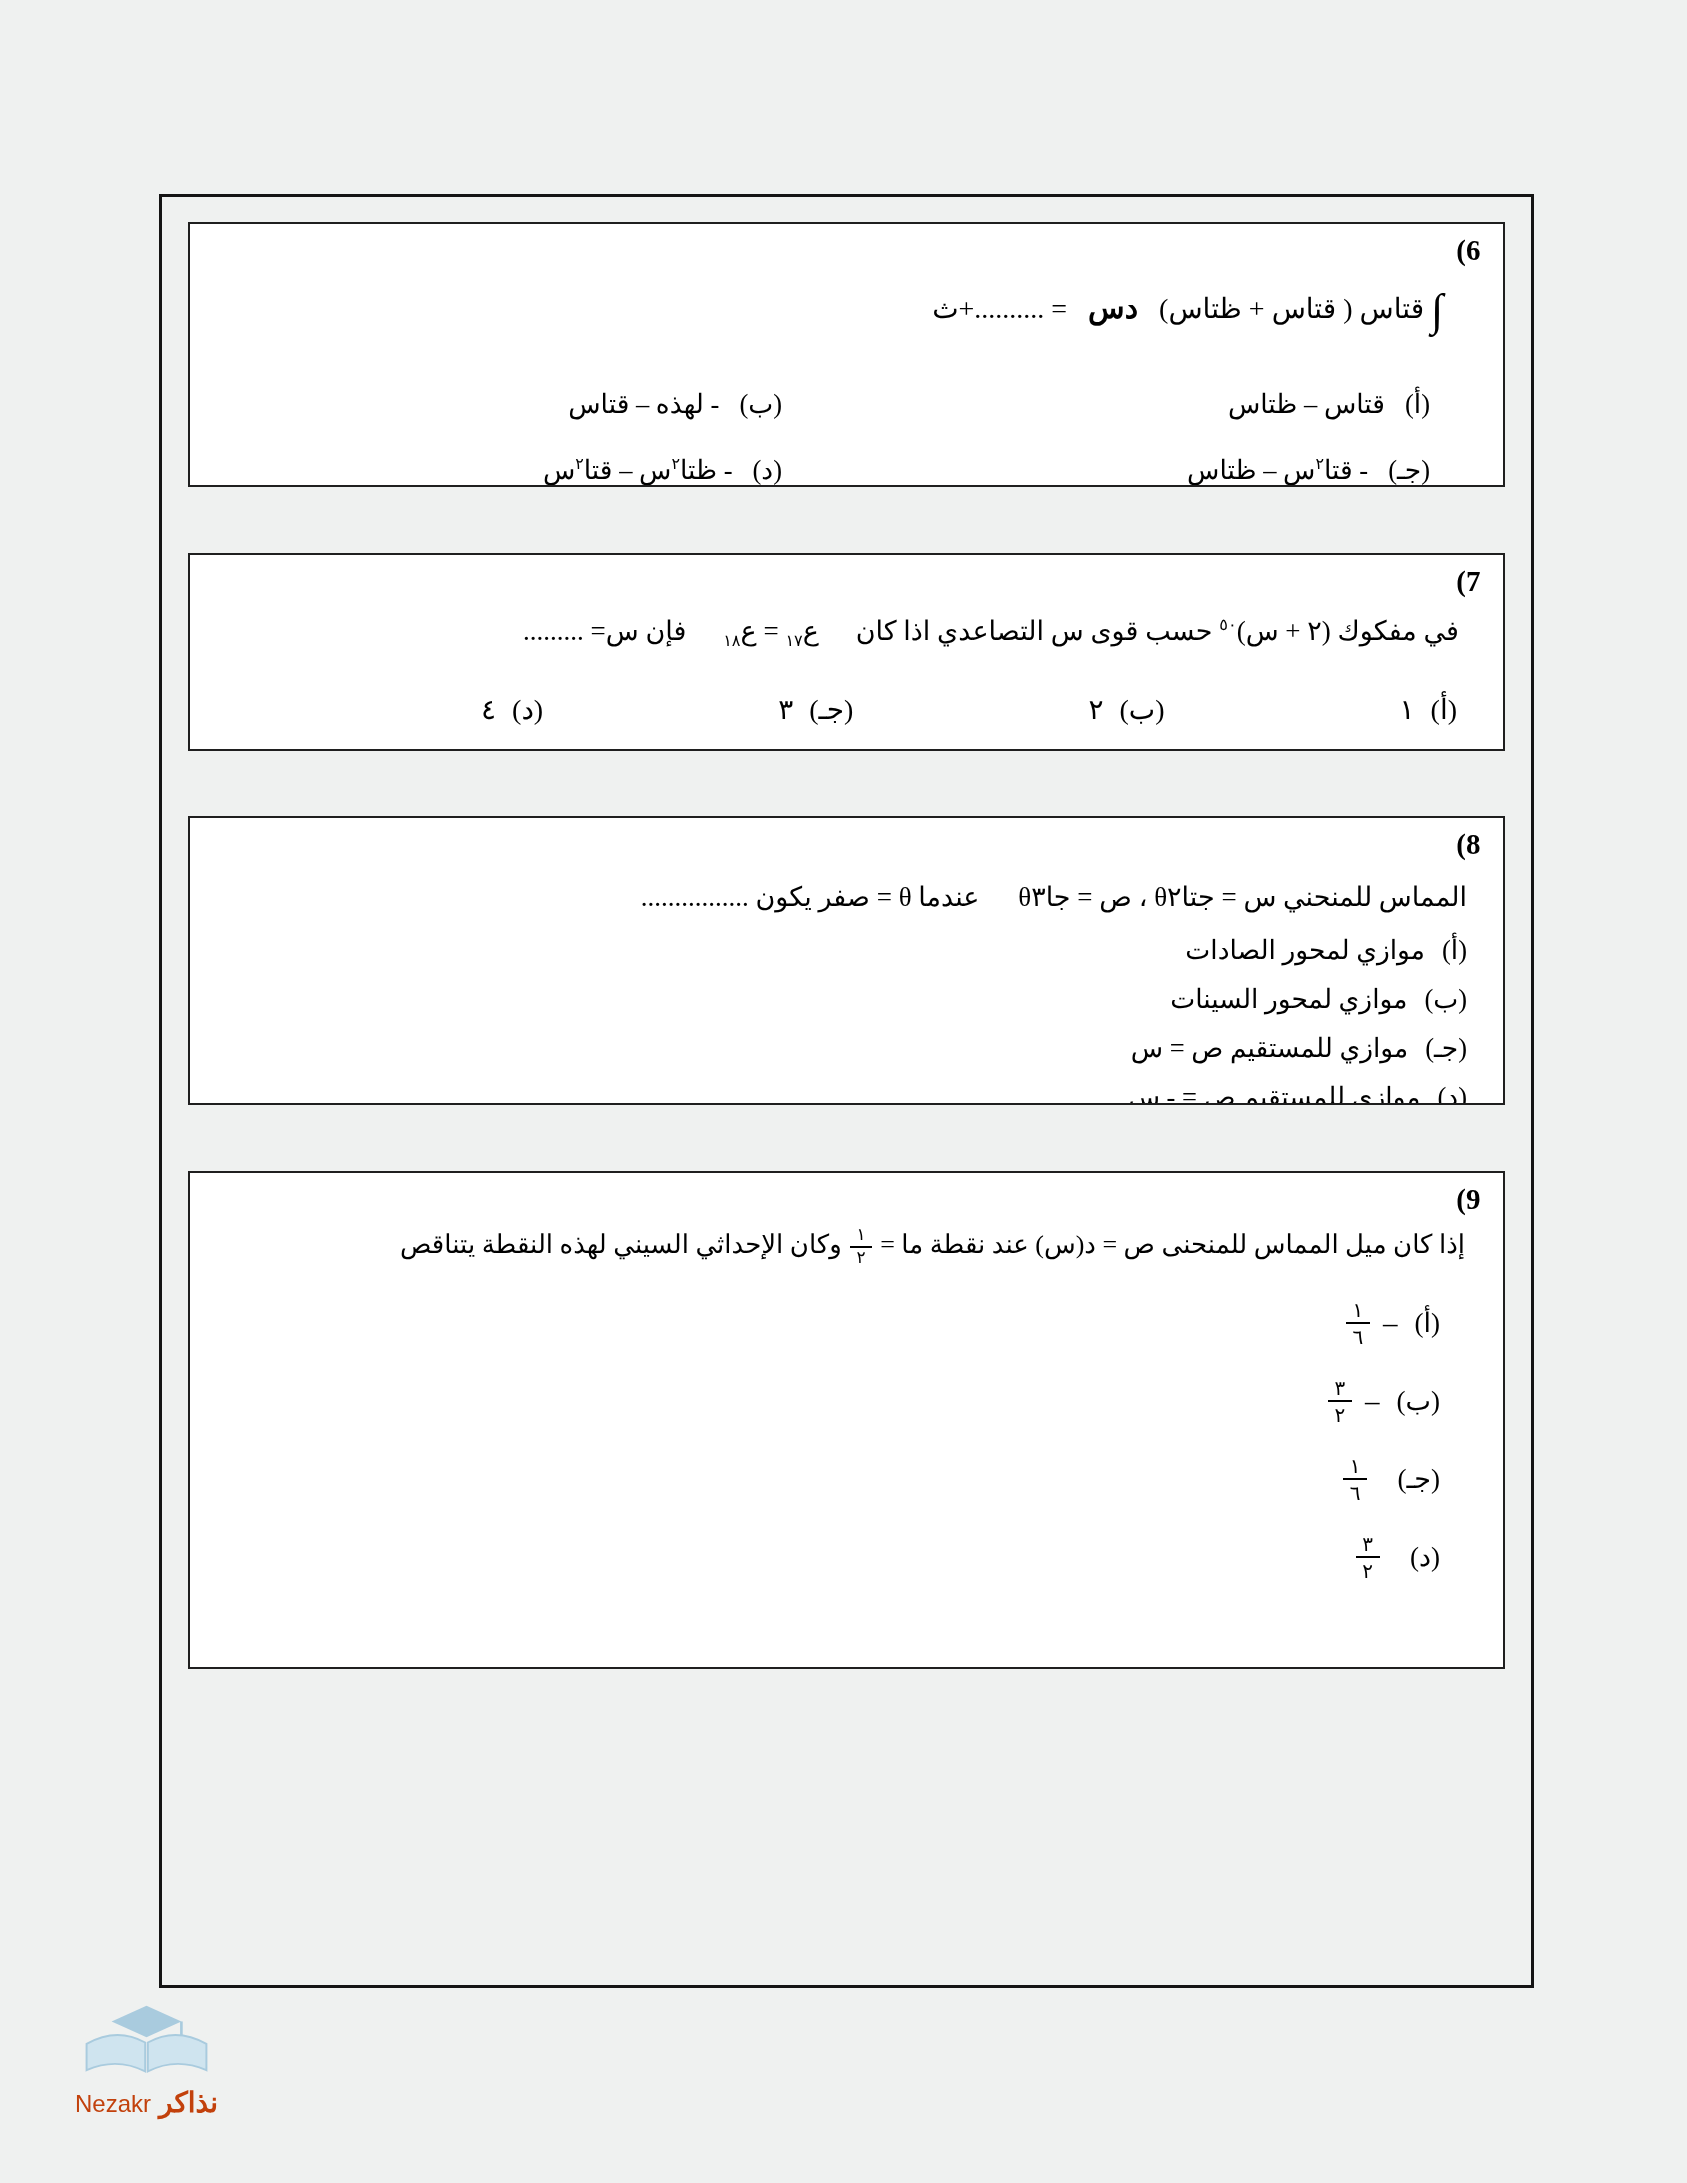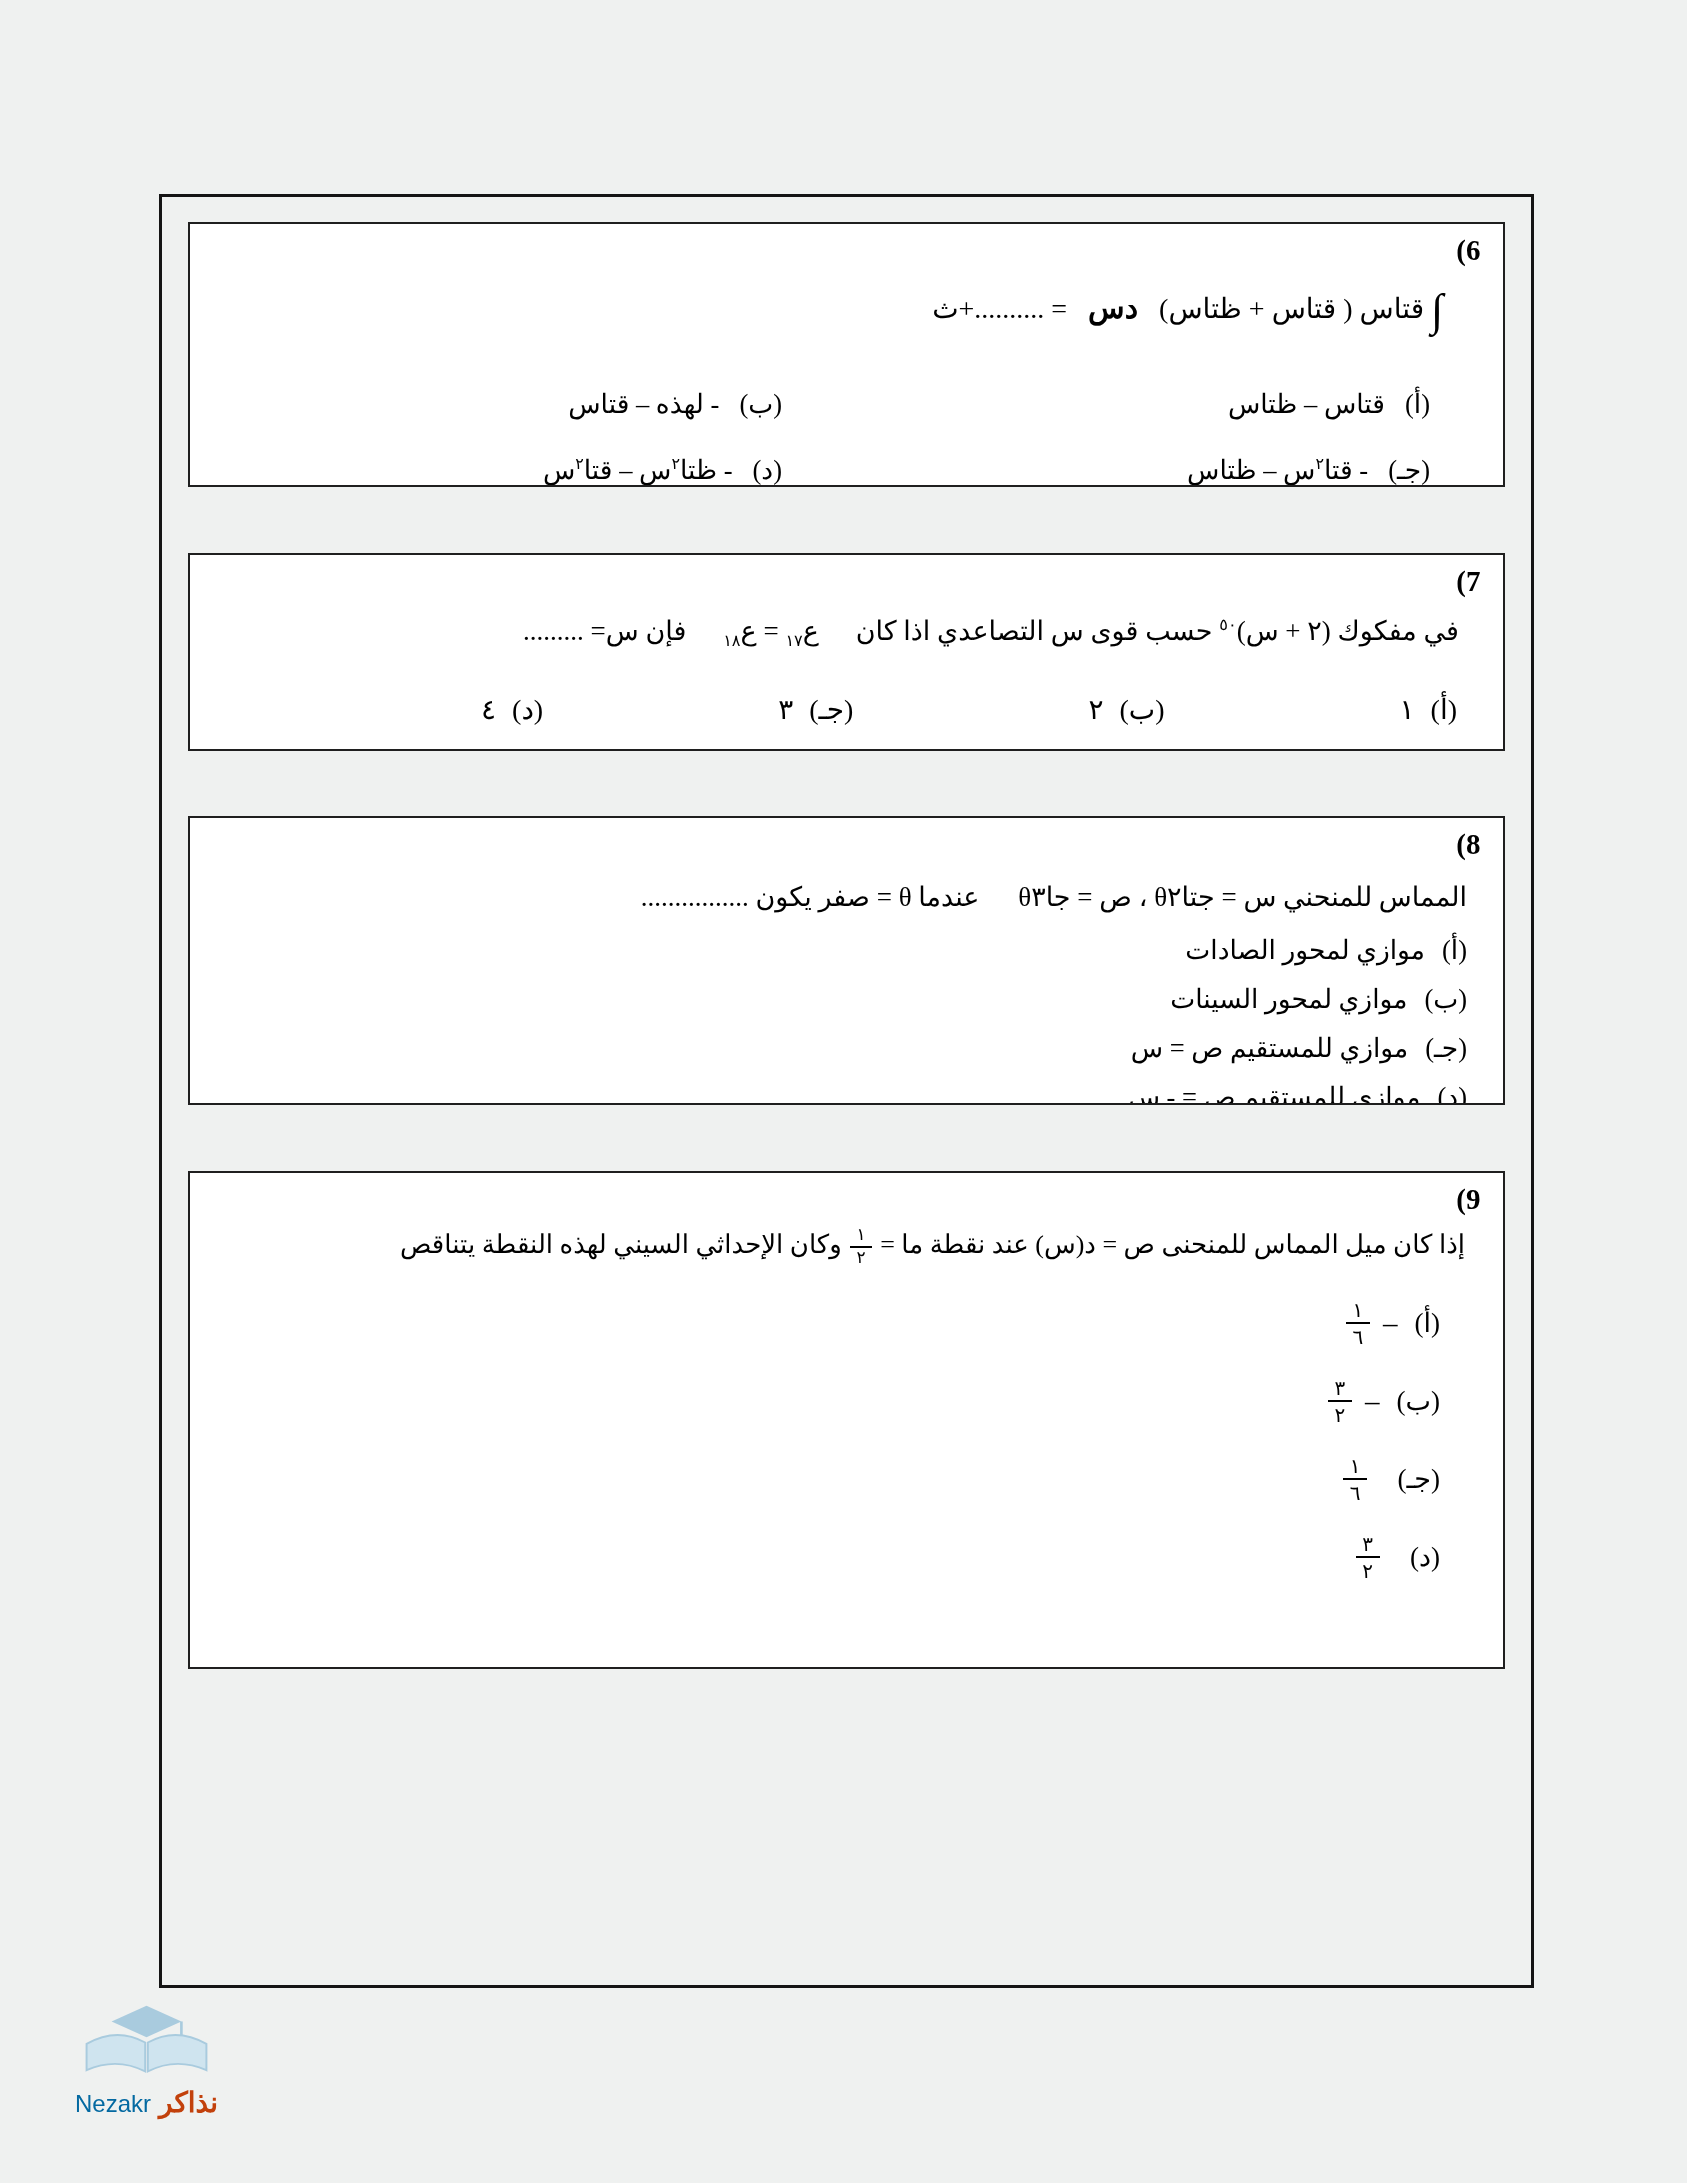--- a/index.html
+++ b/index.html
@@ -69,21 +69,21 @@
     vertical-align:middle; line-height:1.1; font-size:20px; margin:0 8px;
   }
   .frac .num { border-bottom:2px solid #000; padding:0 6.6px 1.3px; }
   .frac .den { padding-top:1.3px; }
   .frac-sm { font-size:17px; }
 
   
   .watermark { position:absolute; left:34px; top:2003px; width:225px; text-align:center; }
   .wm-icon { display:block; margin:0 auto; }
   .wm-text { margin-top:4px; display:flex; justify-content:center; align-items:baseline; gap:8px; direction:ltr; }
-  .wm-latin { color:#0369a1; font-size:24px; font-family:"Liberation Sans",sans-serif; }
+  .wm-latin { color:#c2410c; font-size:24px; font-family:"Liberation Sans",sans-serif; }
   .wm-arabic { color:#c2410c; font-size:28px; font-weight:bold; }
 </style>
 </head>
 <body>
 
 <div class="outer-frame">
 
   <div class="qbox q6">
     <span class="qnum">(6</span>
     <div class="q6-stem">

